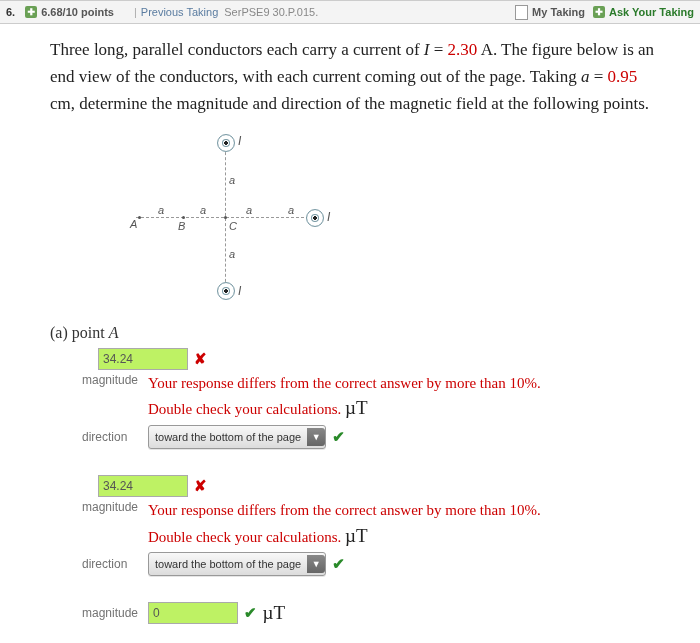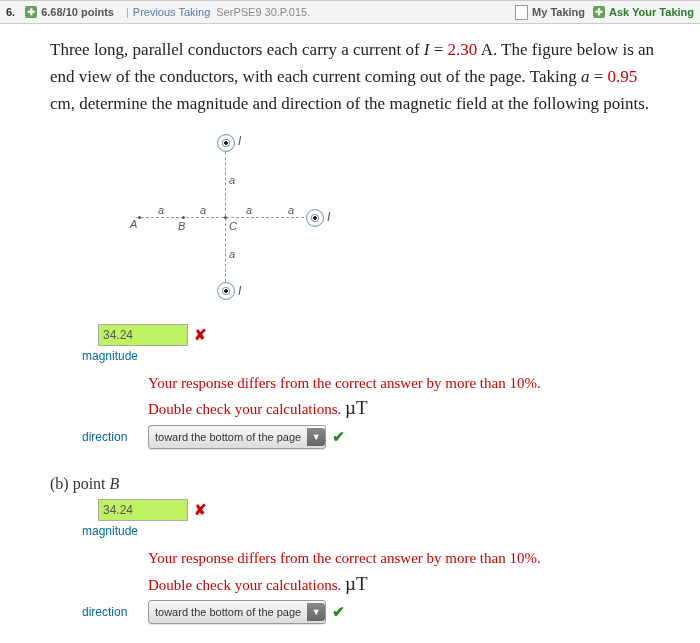--- a/index.html
+++ b/index.html
@@ -33,21 +33,21 @@
     align-items:center;
     justify-content:center;
     width:12px;height:12px;
     background:#6aa055;
     color:#fff;
     border-radius:2px;
     font-size:9px;
     font-weight:bold;
     margin-right:4px;
   }
-  .header .pts { font-weight:bold; margin-right:8px;}
+  .header .pts { font-weight:bold; margin-right:16px;}
   .header .sep { color:#aaa; margin:0 4px;}
   .header .link { color:#5a7ca0; cursor:pointer; margin-right:6px;}
   .header .src { color:#888;}
   .header .spacer { flex:1; }
   .header .notes {
     display:inline-flex; align-items:center; gap:4px;
     font-weight:bold; margin-right:8px; cursor:pointer;
   }
   .header .notes .note-icon{
     width:11px;height:13px;border:1px solid #999;background:#fff;
@@ -102,40 +102,39 @@
   .part-label {
     font-family: Georgia, 'Times New Roman', serif;
     font-size: 16px;
     margin-bottom: 6px;
   }
   .row {
     display:flex; align-items:center; gap:6px; margin:3px 0;
   }
   .row-label {
     font-size: 12px;
-    color: #0369a1;
+    color: #737373;
     min-width: 60px;
     padding-left: 32px;
   }
   input.ans {
     border:1px solid #aaa;
     padding:2px 4px;
     font-size:12px;
     color:#555;
     background:#bef264;
     width:80px;
     height:16px;
   }
   .feedback {
     color:#cc0000;
     font-family: Georgia, 'Times New Roman', serif;
     font-size:15px;
     line-height:1.45;
     margin-left: 0px;
-    margin-top: 24px;
   }
   .unit {
     font-family: Georgia, 'Times New Roman', serif;
     font-size:19px;
     color:#222;
   }
   .x-mark {
     color:#cc0000; font-weight:bold; font-size:15px;
   }
   .check {
@@ -210,20 +209,23 @@
 
     <span class="pt" style="left:99px;top:42px;">a</span>
     <span class="pt" style="left:99px;top:116px;">a</span>
     <span class="pt" style="left:28px;top:72px;">a</span>
     <span class="pt" style="left:70px;top:72px;">a</span>
     <span class="pt" style="left:116px;top:72px;">a</span>
     <span class="pt" style="left:158px;top:72px;">a</span>
   </div>
 
   <div class="part">
+    <div class="part-label">
+      <span>(a) point </span><i>A</i>
+    </div>
     <div class="row">
       <span class="row-label" style="min-width:0;visibility:hidden;">m</span>
       <input class="ans" value="34.24" style="">
       <span class="x-mark">✘</span>
     </div>
     <div class="row" style="align-items:flex-start;">
       <span class="row-label">magnitude</span>
       <span class="feedback">
         <span>Your response differs from the correct answer by more than 10%.</span><br>
         <span>Double check your calculations.</span>
@@ -234,23 +236,20 @@
       <span class="row-label">direction</span>
       <span class="select">
         <span class="sel-text">toward the bottom of the page</span>
         <span class="caret">▼</span>
       </span>
       <span class="check">✔</span>
     </div>
   </div>
 
   <div class="part">
-    <div class="part-label">
-      <span>(b) point </span><i>B</i>
-    </div>
     <div class="row">
       <span class="row-label" style="min-width:0;visibility:hidden;">m</span>
       <input class="ans" value="34.24" style="">
       <span class="x-mark">✘</span>
     </div>
     <div class="row" style="align-items:flex-start;">
       <span class="row-label">magnitude</span>
       <span class="feedback">
         <span>Your response differs from the correct answer by more than 10%.</span><br>
         <span>Double check your calculations.</span>

